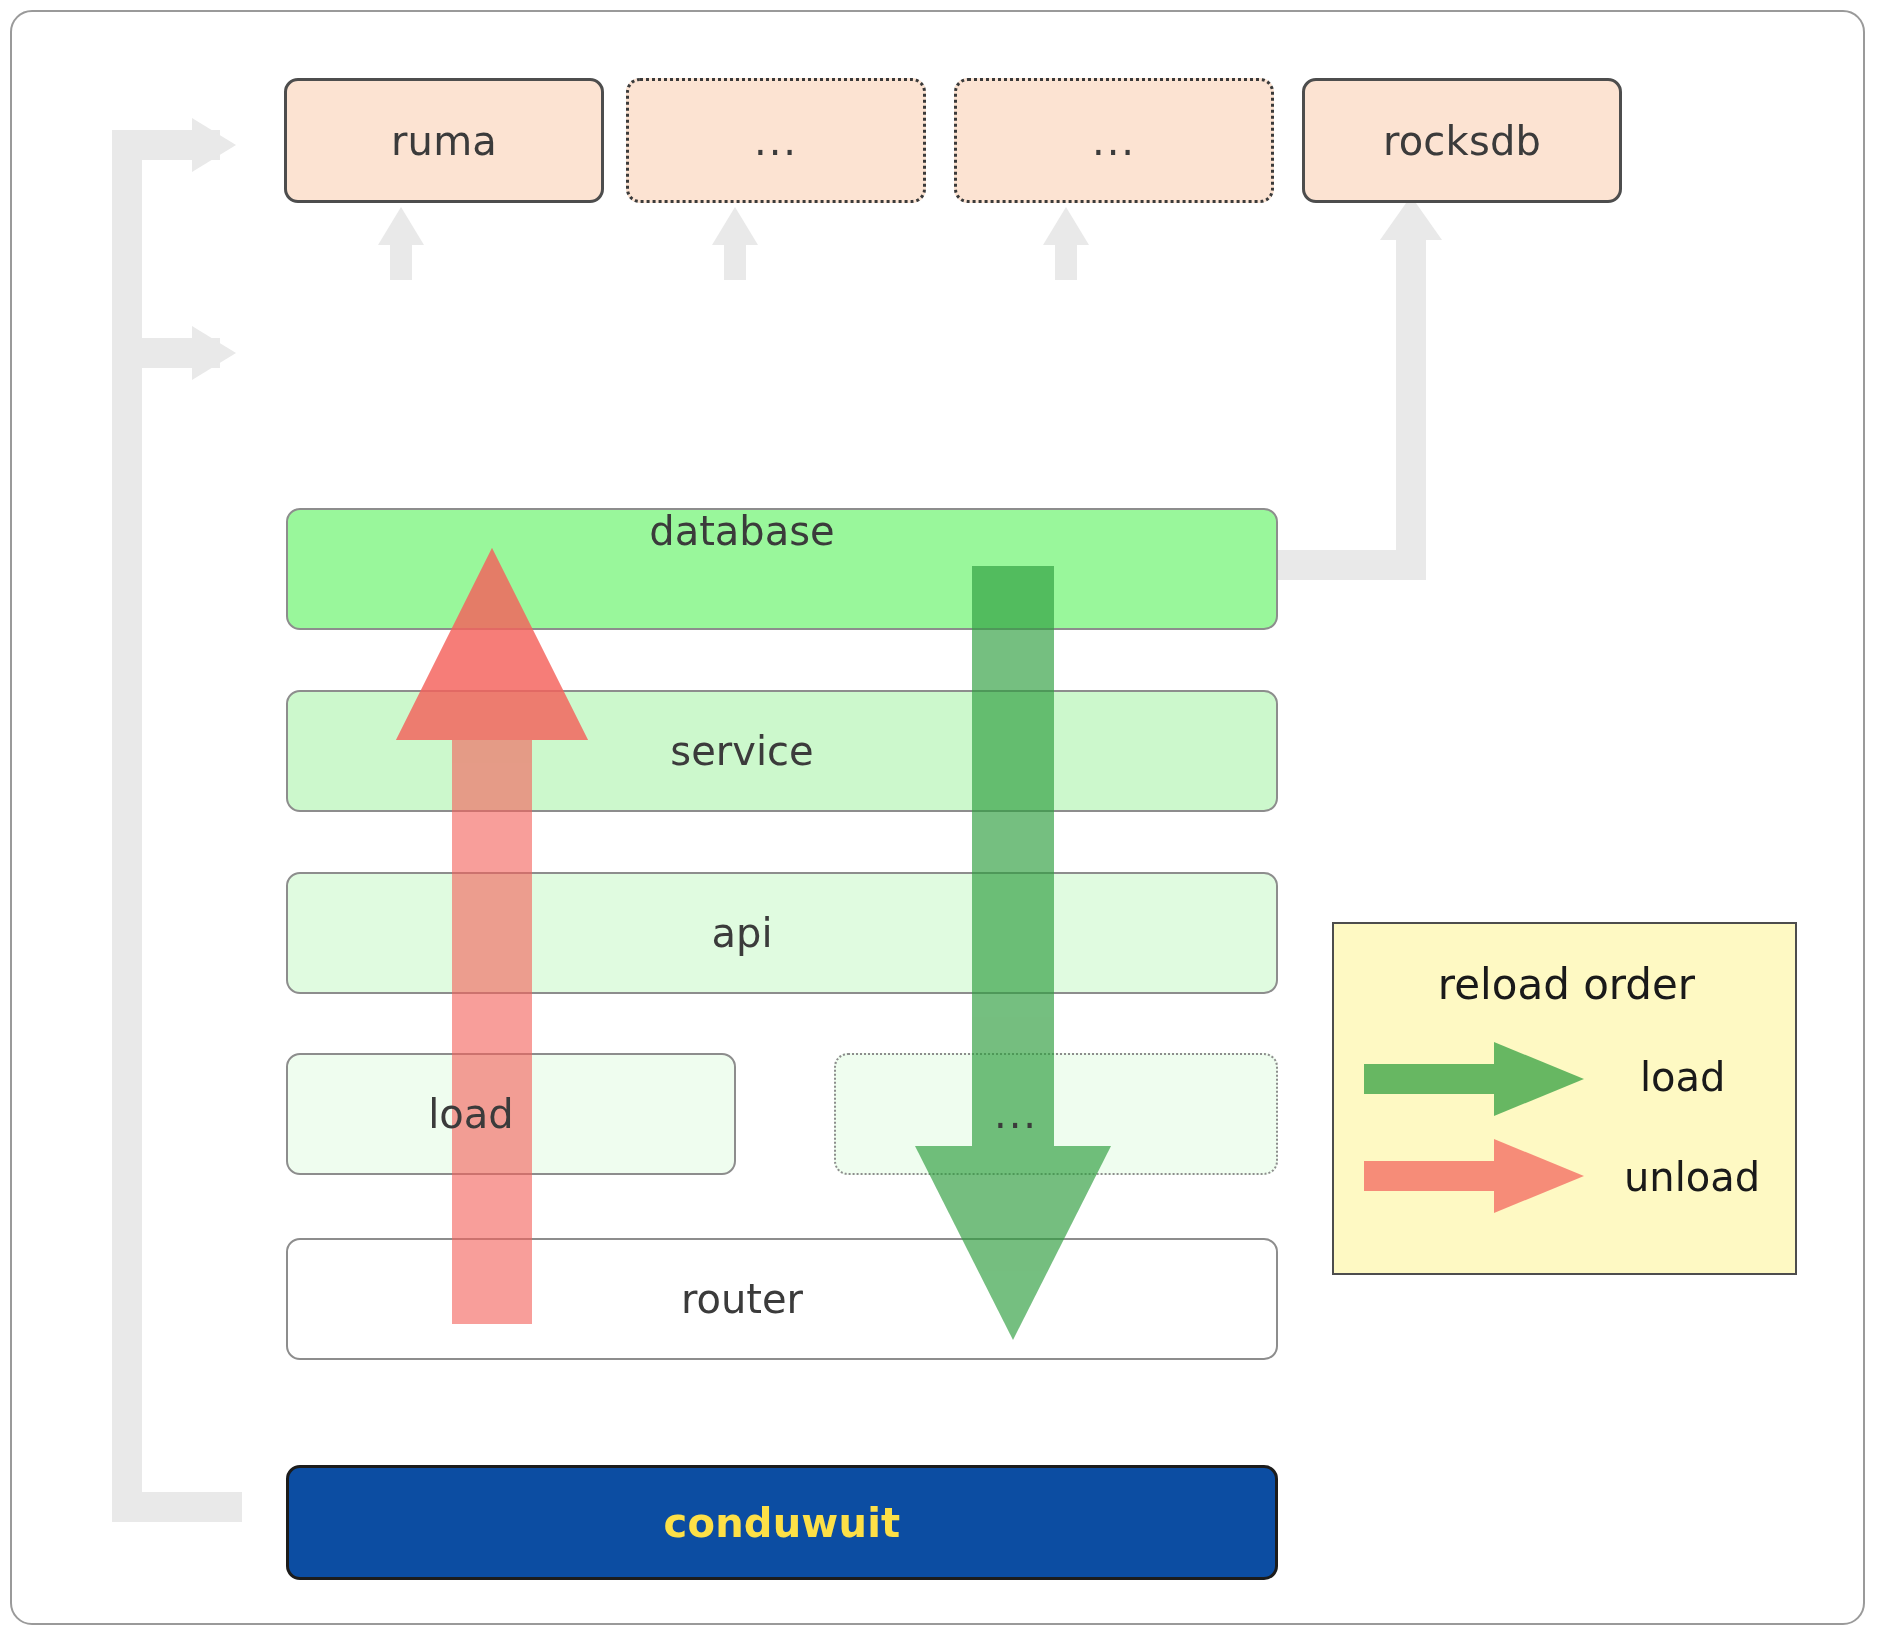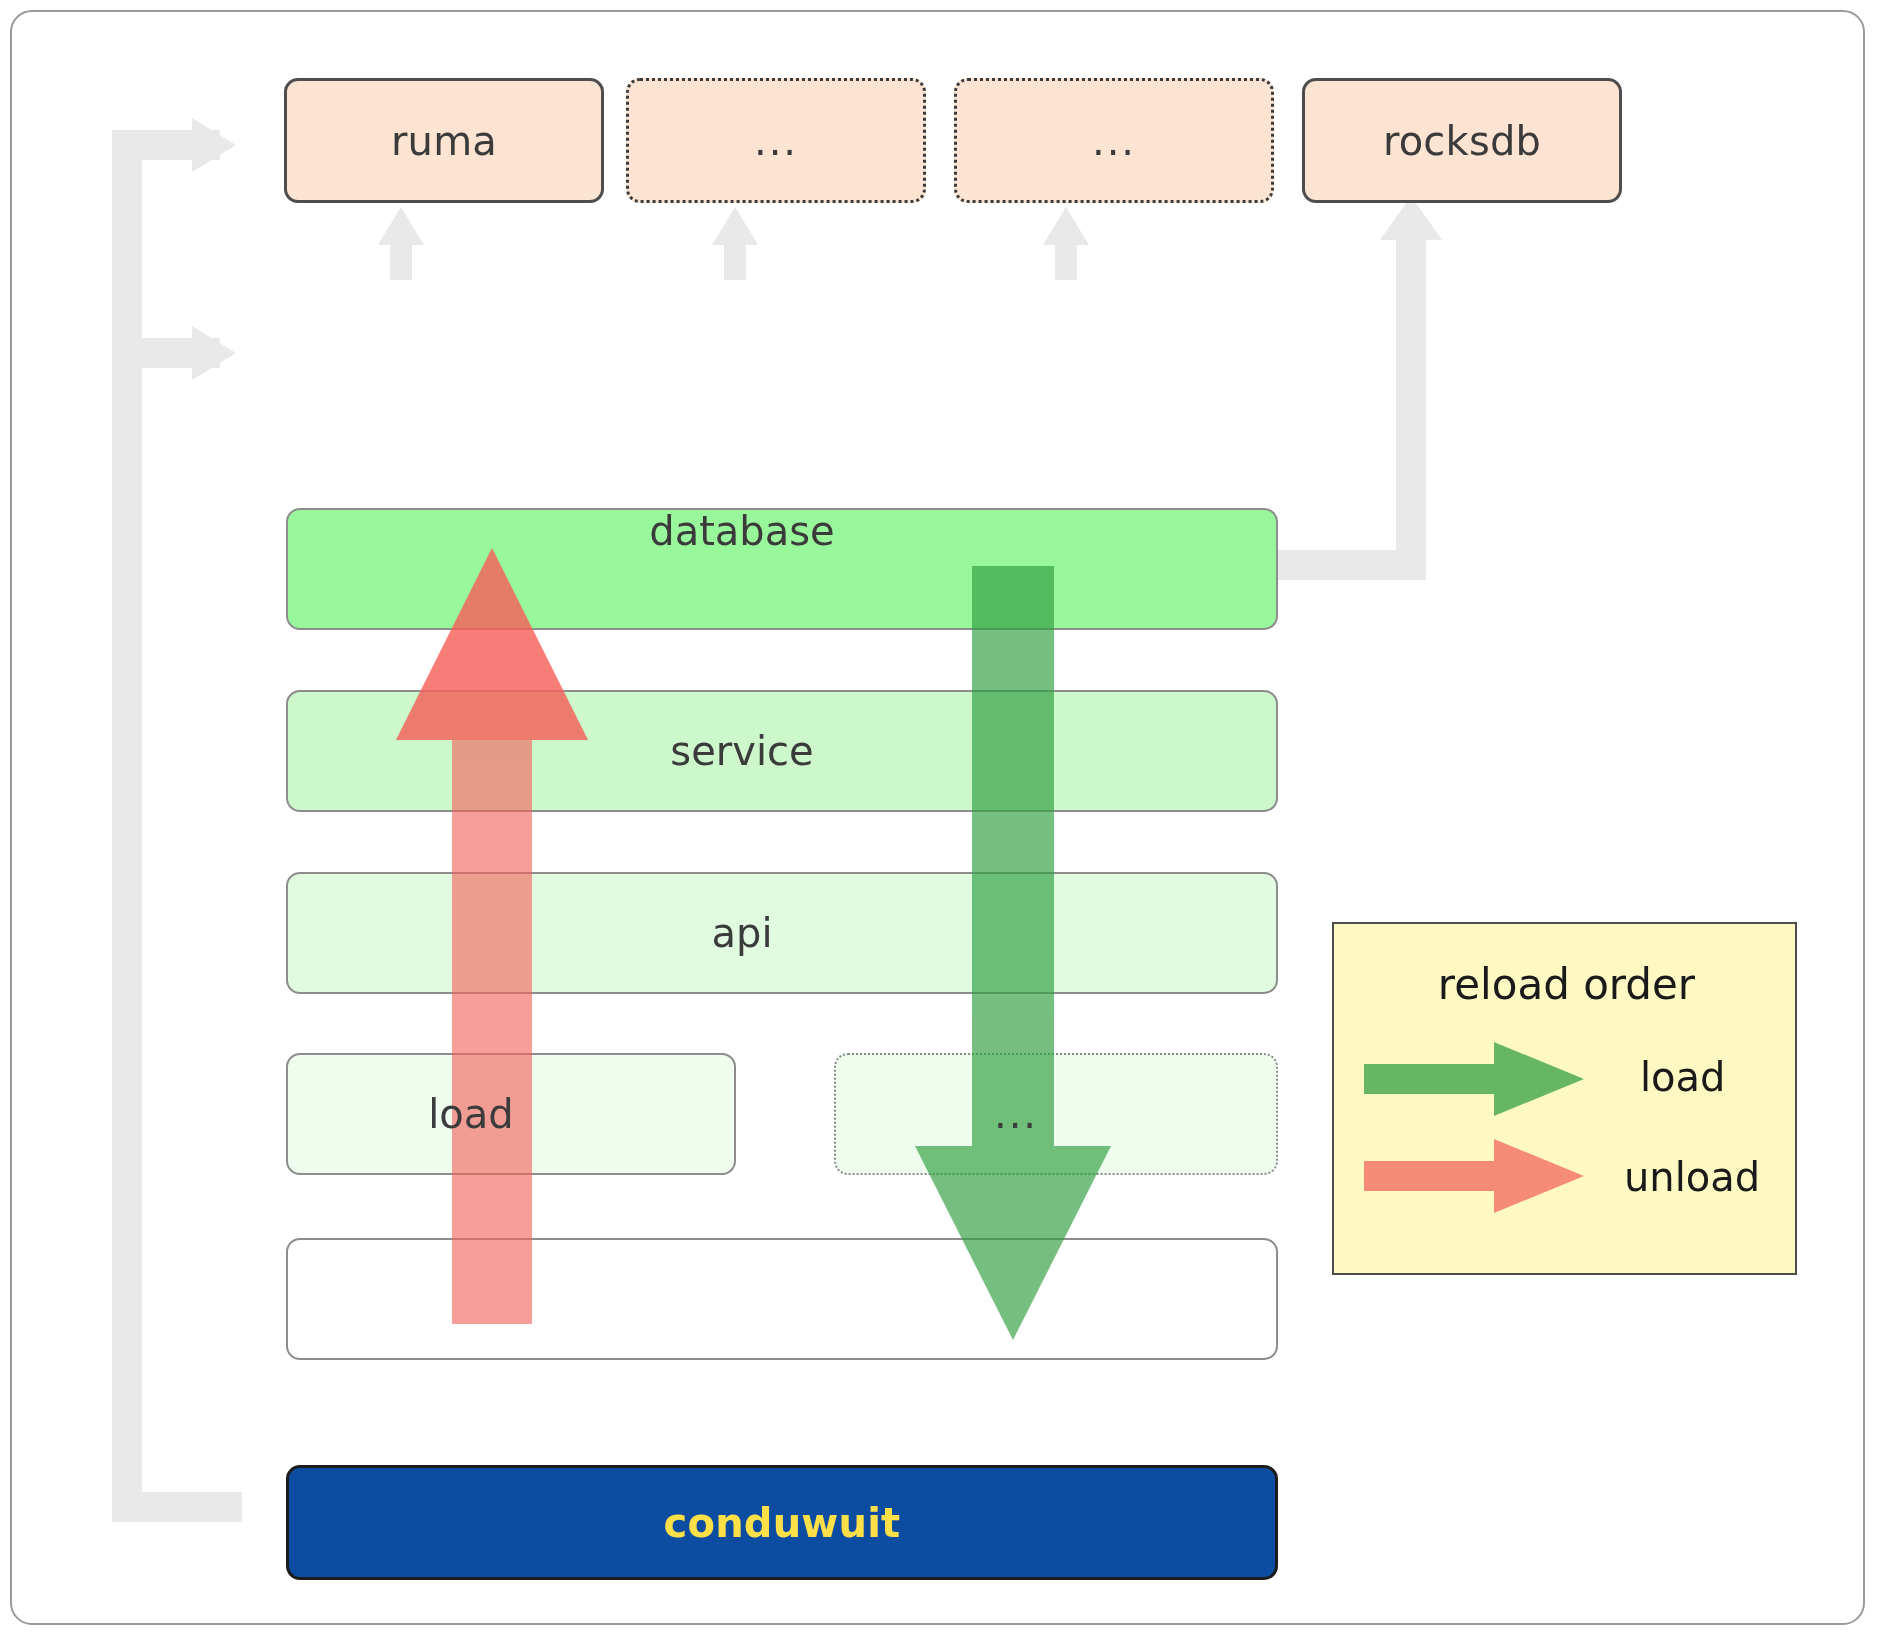--- a/index.html
+++ b/index.html
@@ -245,20 +245,23 @@
   </div>
   <div class="lbl-over" style="left:246px; top:872px; width:992px; height:122px; display:flex; align-items:center; justify-content:center;">
     <span>api</span>
   </div>
   <div class="lbl-over" style="left:246px; top:1053px; width:450px; height:122px; display:flex; align-items:center; justify-content:center;">
     <span>load</span>
   </div>
   <div class="lbl-over" style="left:794px; top:1053px; width:444px; height:122px; display:flex; align-items:center; justify-content:center;">
     <span class="ellipsis">...</span>
   </div>
+  <div class="lbl-over" style="left:246px; top:1238px; width:992px; height:122px; display:flex; align-items:center; justify-content:center;">
+    <span>router</span>
+  </div>
 
   <div class="legend">
     <div class="legend-title">reload order</div>
 
     <svg width="465" height="353" style="position:absolute; left:0; top:0;" viewBox="0 0 465 353">
       <g opacity="0.72">
         <rect x="30" y="140" width="160" height="30" fill="#2e9e3e"></rect>
         <polygon points="250,155 160,118 160,192" fill="#2e9e3e"></polygon>
       </g>
       <g opacity="0.72">

